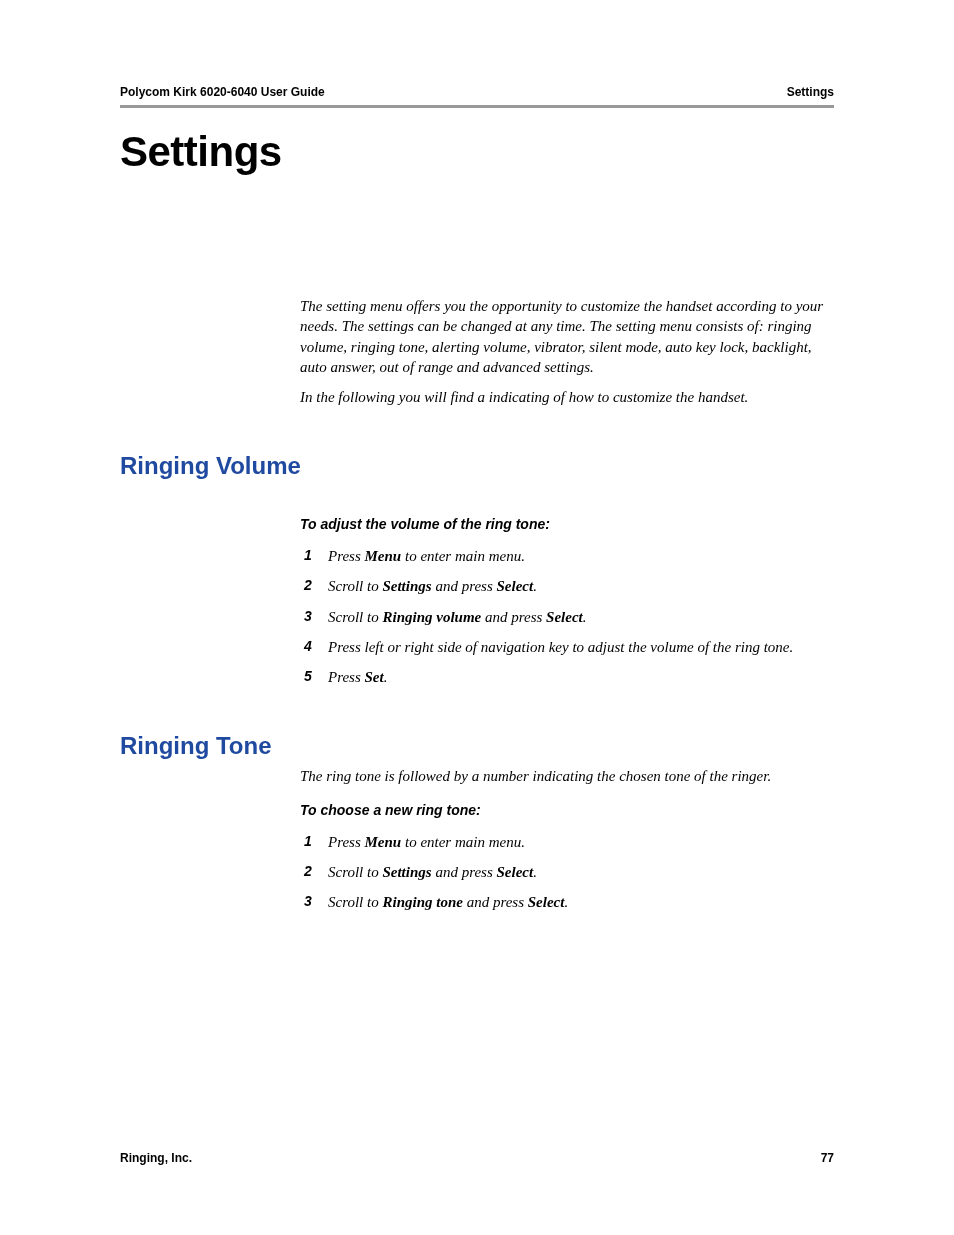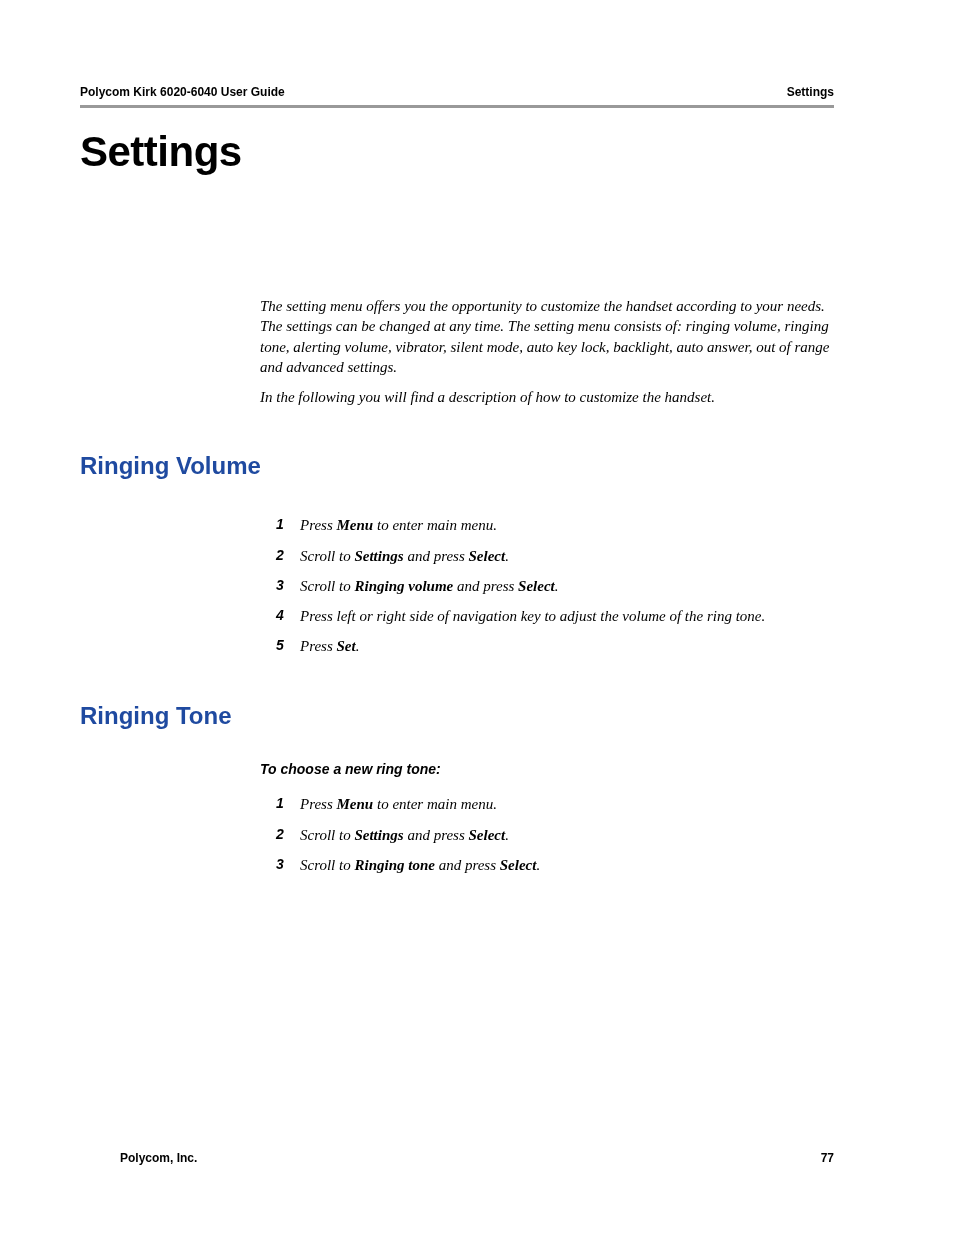--- a/index.html
+++ b/index.html
@@ -7,21 +7,21 @@
     padding: 0;
     background: #fff;
     font-family: "Palatino Linotype", "Book Antiqua", Palatino, serif;
     color: #000;
     width: 954px;
     height: 1235px;
     position: relative;
     box-sizing: border-box;
   }
   .page {
-    padding: 85px 120px 60px 80px;
+    padding: 85px 120px 60px 120px;
     box-sizing: border-box;
     height: 100%;
     position: relative;
   }
   .header {
     display: flex;
     justify-content: space-between;
     font-family: "Arial Narrow", Arial, sans-serif;
     font-weight: bold;
     font-size: 12px;
@@ -62,21 +62,21 @@
   }
   .subhead {
     font-family: Arial, sans-serif;
     font-weight: bold;
     font-size: 14px;
     margin: 10px 0 12px 0;
   }
   ol.steps {
     list-style: none;
     padding: 0;
-    margin: 16px;
+    margin: 4px;
     counter-reset: step;
   }
   ol.steps li {
     counter-increment: step;
     position: relative;
     padding-left: 24px;
     margin-bottom: 10px;
     font-size: 15px;
     line-height: 1.35;
   }
@@ -110,44 +110,46 @@
   <div class="header">
     <span>Polycom Kirk 6020-6040 User Guide</span>
     <span>Settings</span>
   </div>
   <div class="hr"></div>
 
   <h1 class="title">Settings</h1>
 
   <div class="body-col">
     <p>The setting menu offers you the opportunity to customize the handset according to your needs. The settings can be changed at any time. The setting menu consists of: ringing volume, ringing tone, alerting volume, vibrator, silent mode, auto key lock, backlight, auto answer, out of range and advanced settings.</p>
-    <p>In the following you will find a description of how to customize the handset.</p>
+    <p>In the following you will find a indicating of how to customize the handset.</p>
   </div>
 
   <h2 class="section">Ringing Volume</h2>
 
   <div class="body-col">
+    <div class="subhead">To adjust the volume of the ring tone:</div>
     <ol class="steps">
       <li><span>Press </span><b class="ui">Menu</b><span> to enter main menu.</span></li>
       <li><span>Scroll to </span><b class="ui">Settings</b><span> and press </span><b class="ui">Select</b><span>.</span></li>
       <li><span>Scroll to </span><b class="ui">Ringing volume</b><span>  and press </span><b class="ui">Select</b><span>.</span></li>
       <li>Press left or right side of navigation key to adjust the volume of the ring tone.</li>
       <li><span>Press </span><b class="ui">Set</b><span>.</span></li>
     </ol>
   </div>
 
   <h2 class="section tight">Ringing Tone</h2>
 
   <div class="body-col">
-    <div class="subhead" style="margin-top:30px">To choose a new ring tone:</div>
+    <p>The ring tone is followed by a number indicating the chosen tone of the ringer.</p>
+    <div class="subhead" style="margin-top:14px">To choose a new ring tone:</div>
     <ol class="steps">
       <li><span>Press </span><b class="ui">Menu</b><span> to enter main menu.</span></li>
       <li><span>Scroll to </span><b class="ui">Settings</b><span> and press </span><b class="ui">Select</b><span>.</span></li>
       <li><span>Scroll to </span><b class="ui">Ringing tone</b><span> and press </span><b class="ui">Select</b><span>.</span></li>
     </ol>
   </div>
 
   <div class="footer">
-    <span>Polycom, Inc.</span>
+    <span>Ringing, Inc.</span>
     <span>77</span>
   </div>
 
 </div>
 
 </body></html>

